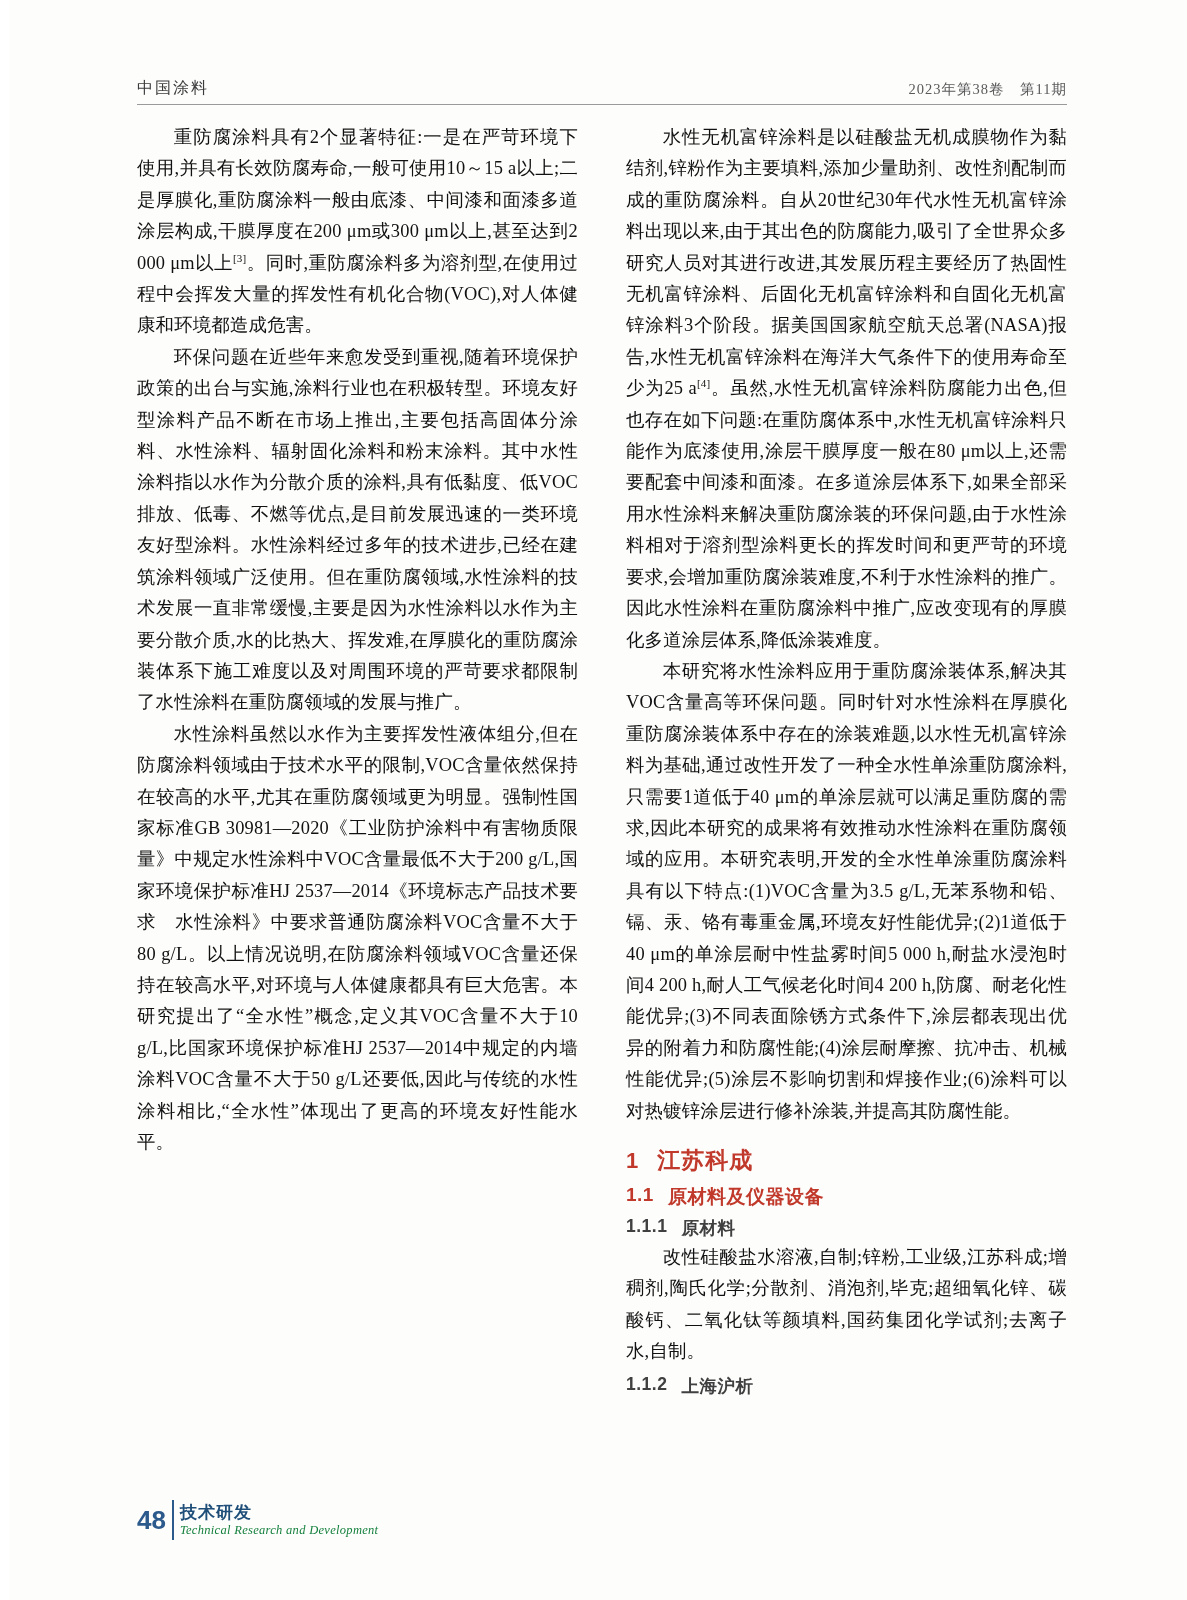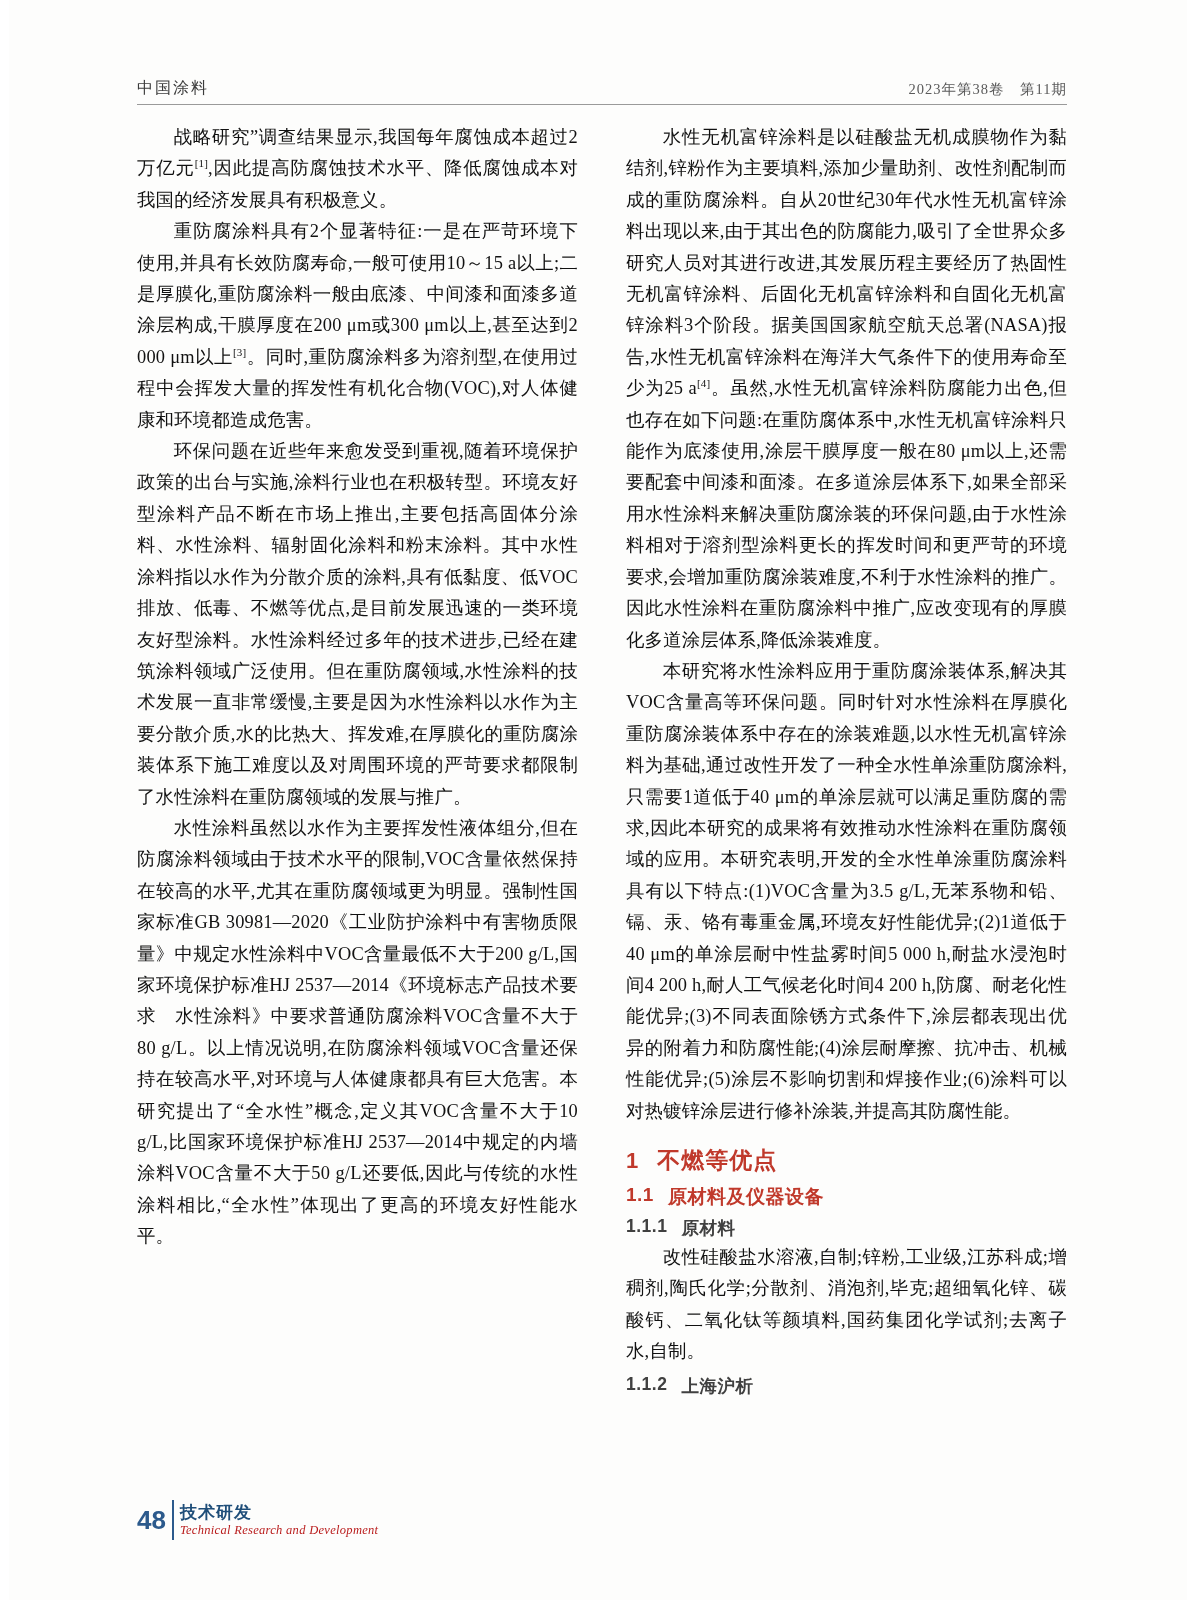--- a/index.html
+++ b/index.html
@@ -145,54 +145,53 @@
     line-height: 1.15;
   }
   .footer .cn {
     color: #1f4e79;
     font-family: "Liberation Sans", sans-serif;
     font-weight: bold;
     font-size: 17px;
     letter-spacing: 1px;
   }
   .footer .en {
-    color: #b91c1c;
+    color: #15803d;
     font-family: "Liberation Serif", serif;
     font-style: italic;
     font-size: 12.5px;
     letter-spacing: 0.3px;
   }
 </style>
 </head>
 <body>
 
 <div class="page">
 
   <div class="header">
     <span class="journal">中国涂料</span>
     <span class="issue">2023年第38卷　第11期</span>
   </div>
   <div class="header-rule"></div>
 
   <div class="cols">
 
     <div class="col">
-      <p>战略研究”调查结果显示,我国每年腐蚀成本超过2万亿元<sup>[1]</sup>,因此提高防腐蚀技术水平、降低腐蚀成本对我国的经济发展具有积极意义。</p>
       <p>重防腐涂料具有2个显著特征:一是在严苛环境下使用,并具有长效防腐寿命,一般可使用10～15 a以上;二是厚膜化,重防腐涂料一般由底漆、中间漆和面漆多道涂层构成,干膜厚度在200 μm或300 μm以上,甚至达到2 000 μm以上<sup>[3]</sup>。同时,重防腐涂料多为溶剂型,在使用过程中会挥发大量的挥发性有机化合物(VOC),对人体健康和环境都造成危害。</p>
       <p>环保问题在近些年来愈发受到重视,随着环境保护政策的出台与实施,涂料行业也在积极转型。环境友好型涂料产品不断在市场上推出,主要包括高固体分涂料、水性涂料、辐射固化涂料和粉末涂料。其中水性涂料指以水作为分散介质的涂料,具有低黏度、低VOC排放、低毒、不燃等优点,是目前发展迅速的一类环境友好型涂料。水性涂料经过多年的技术进步,已经在建筑涂料领域广泛使用。但在重防腐领域,水性涂料的技术发展一直非常缓慢,主要是因为水性涂料以水作为主要分散介质,水的比热大、挥发难,在厚膜化的重防腐涂装体系下施工难度以及对周围环境的严苛要求都限制了水性涂料在重防腐领域的发展与推广。</p>
       <p>水性涂料虽然以水作为主要挥发性液体组分,但在防腐涂料领域由于技术水平的限制,VOC含量依然保持在较高的水平,尤其在重防腐领域更为明显。强制性国家标准GB 30981—2020《工业防护涂料中有害物质限量》中规定水性涂料中VOC含量最低不大于200 g/L,国家环境保护标准HJ 2537—2014《环境标志产品技术要求　水性涂料》中要求普通防腐涂料VOC含量不大于80 g/L。以上情况说明,在防腐涂料领域VOC含量还保持在较高水平,对环境与人体健康都具有巨大危害。本研究提出了“全水性”概念,定义其VOC含量不大于10 g/L,比国家环境保护标准HJ 2537—2014中规定的内墙涂料VOC含量不大于50 g/L还要低,因此与传统的水性涂料相比,“全水性”体现出了更高的环境友好性能水平。</p>
     </div>
 
     <div class="col">
       <p>水性无机富锌涂料是以硅酸盐无机成膜物作为黏结剂,锌粉作为主要填料,添加少量助剂、改性剂配制而成的重防腐涂料。自从20世纪30年代水性无机富锌涂料出现以来,由于其出色的防腐能力,吸引了全世界众多研究人员对其进行改进,其发展历程主要经历了热固性无机富锌涂料、后固化无机富锌涂料和自固化无机富锌涂料3个阶段。据美国国家航空航天总署(NASA)报告,水性无机富锌涂料在海洋大气条件下的使用寿命至少为25 a<sup>[4]</sup>。虽然,水性无机富锌涂料防腐能力出色,但也存在如下问题:在重防腐体系中,水性无机富锌涂料只能作为底漆使用,涂层干膜厚度一般在80 μm以上,还需要配套中间漆和面漆。在多道涂层体系下,如果全部采用水性涂料来解决重防腐涂装的环保问题,由于水性涂料相对于溶剂型涂料更长的挥发时间和更严苛的环境要求,会增加重防腐涂装难度,不利于水性涂料的推广。因此水性涂料在重防腐涂料中推广,应改变现有的厚膜化多道涂层体系,降低涂装难度。</p>
       <p>本研究将水性涂料应用于重防腐涂装体系,解决其VOC含量高等环保问题。同时针对水性涂料在厚膜化重防腐涂装体系中存在的涂装难题,以水性无机富锌涂料为基础,通过改性开发了一种全水性单涂重防腐涂料,只需要1道低于40 μm的单涂层就可以满足重防腐的需求,因此本研究的成果将有效推动水性涂料在重防腐领域的应用。本研究表明,开发的全水性单涂重防腐涂料具有以下特点:(1)VOC含量为3.5 g/L,无苯系物和铅、镉、汞、铬有毒重金属,环境友好性能优异;(2)1道低于40 μm的单涂层耐中性盐雾时间5 000 h,耐盐水浸泡时间4 200 h,耐人工气候老化时间4 200 h,防腐、耐老化性能优异;(3)不同表面除锈方式条件下,涂层都表现出优异的附着力和防腐性能;(4)涂层耐摩擦、抗冲击、机械性能优异;(5)涂层不影响切割和焊接作业;(6)涂料可以对热镀锌涂层进行修补涂装,并提高其防腐性能。</p>
 
       <div class="h1">
         <span class="num">1</span>
-        <span>不燃等优点</span>
+        <span>江苏科成</span>
       </div>
 
       <div class="h2">
         <span class="num">1.1</span>
         <span>原材料及仪器设备</span>
       </div>
 
       <div class="h3">
         <span class="num">1.1.1</span>
         <span>原材料</span>

